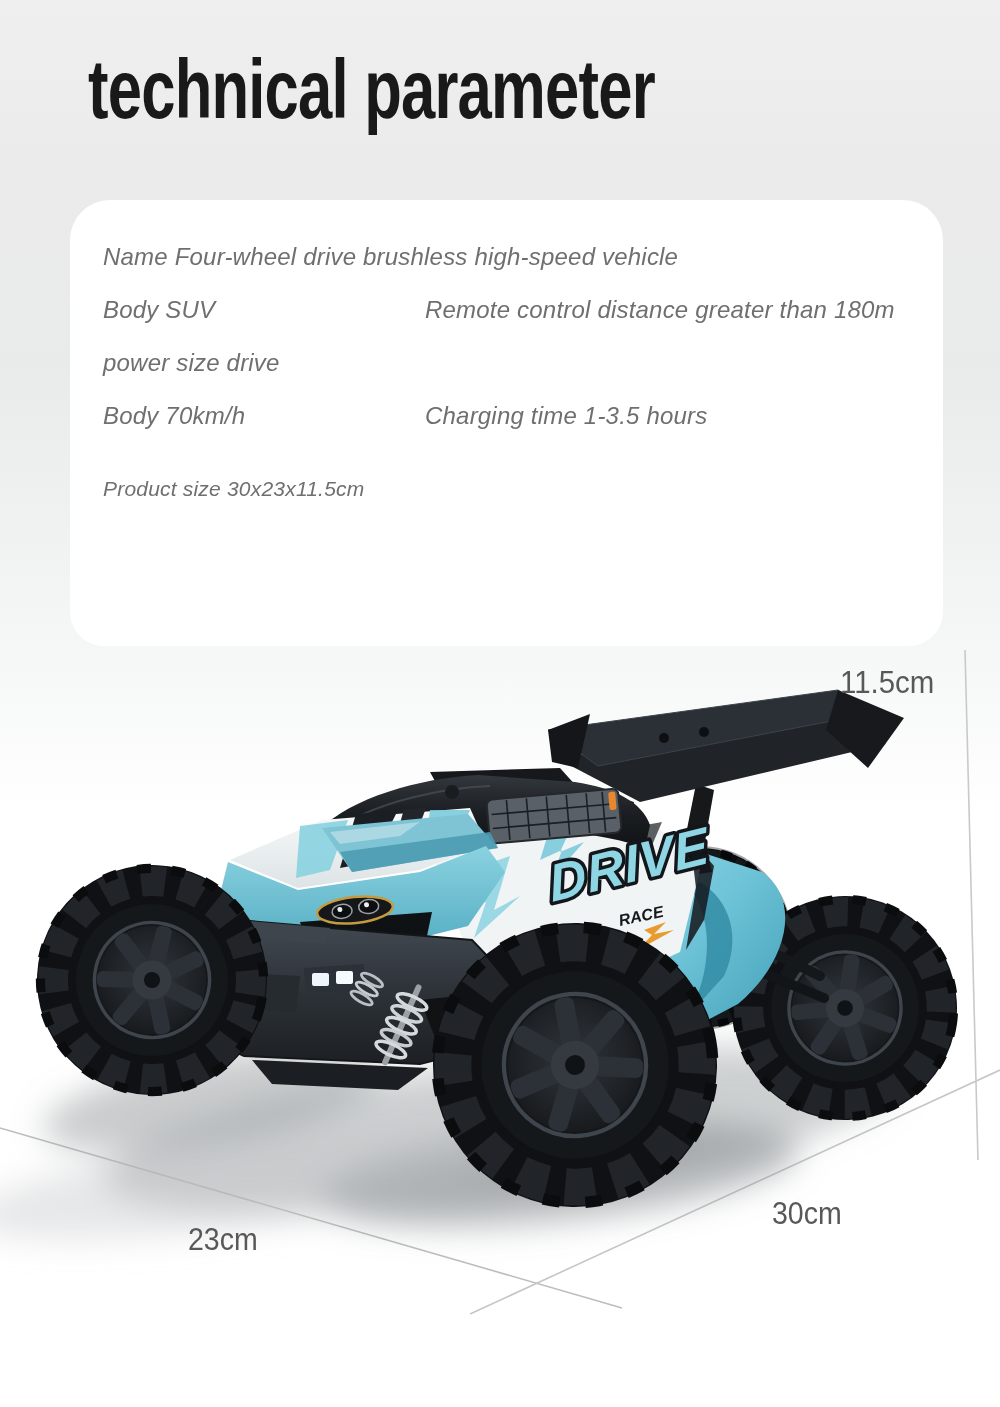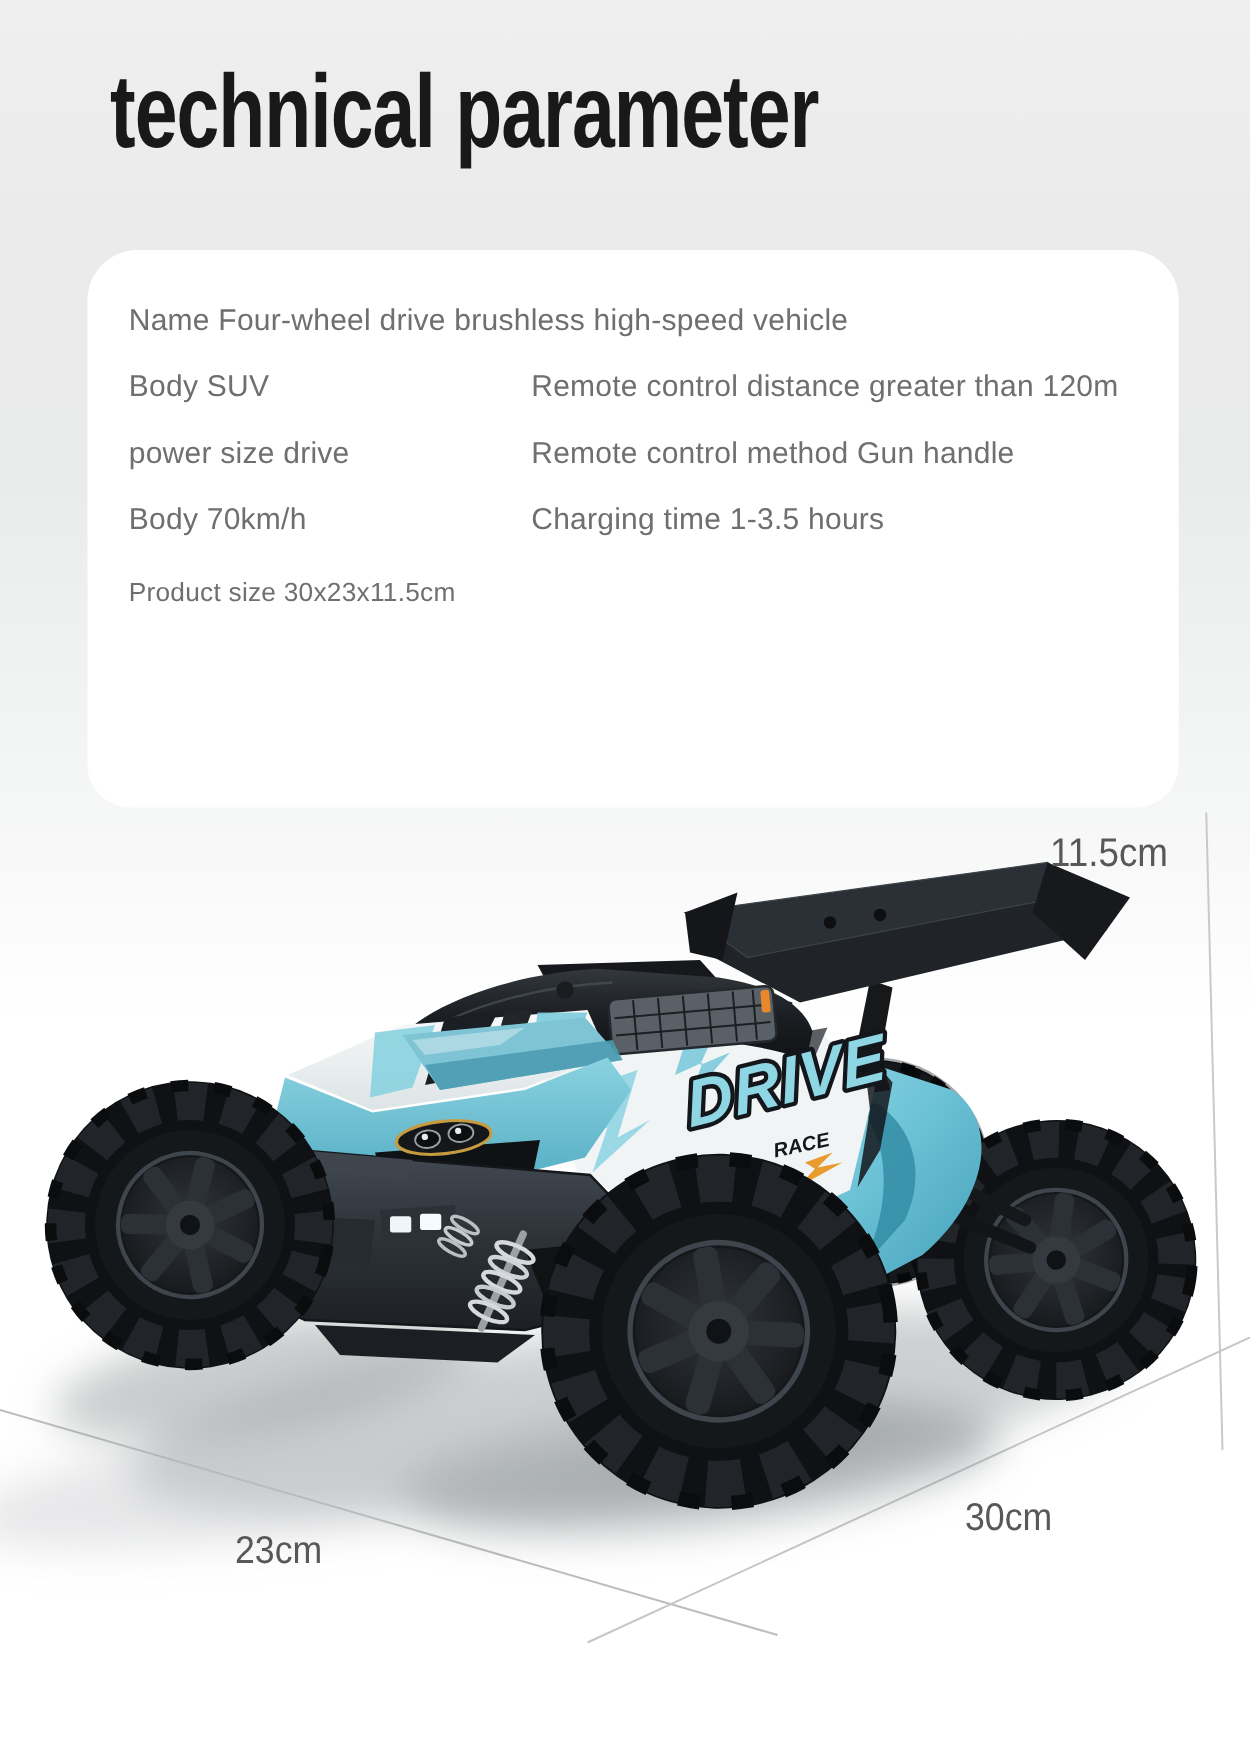--- a/index.html
+++ b/index.html
@@ -12,22 +12,22 @@
     position:absolute;left:88px;top:46px;
     font-size:77px;font-weight:700;color:#191919;line-height:1.04;
     letter-spacing:-1px;white-space:nowrap;
     transform:scale(0.80,1.08);transform-origin:left top;
   }
   .spec-card{
     position:absolute;left:70px;top:200px;width:873px;height:446px;
     background:#ffffff;border-radius:40px 40px 34px 34px;
   }
   .spec-list{padding:30px 0 0 33px;}
-  .spec-row{position:relative;height:53px;display:flex;align-items:center;}
-  .spec-row.last{margin-top:6px;}
+  .spec-row{position:relative;height:53px;display:flex;align-items:center;font-style:italic;}
+  .spec-row.last{margin-top:6px;align-items:flex-end;}
   .spec-text{font-size:24px;color:#6f6f6f;letter-spacing:0.2px;white-space:nowrap;}
   .spec-text.small{font-size:21px;}
   .spec-right{position:absolute;left:322px;top:50%;transform:translateY(-50%);}
   .photo{position:absolute;left:0;top:620px;width:1000px;height:720px;}
   .photo svg{display:block;}
   .dim-label{
     position:absolute;color:#585858;white-space:nowrap;
     transform:scaleX(0.92);transform-origin:left top;letter-spacing:0px;
   }
   .dim-h{left:840px;top:664px;font-size:32px;}
@@ -39,25 +39,24 @@
 
 <div class="title">technical parameter</div>
 
 <div class="spec-card">
   <div class="spec-list">
     <div class="spec-row">
       <span class="spec-text">Name Four-wheel drive brushless high-speed vehicle</span>
     </div>
     <div class="spec-row">
       <span class="spec-text">Body SUV</span>
-      <span class="spec-text spec-right">Remote control distance greater than 120m</span>
+      <span class="spec-text spec-right">Remote control distance greater than 180m</span>
     </div>
     <div class="spec-row">
       <span class="spec-text">power size drive</span>
-      <span class="spec-text spec-right">Remote control method Gun handle</span>
     </div>
     <div class="spec-row">
       <span class="spec-text">Body 70km/h</span>
       <span class="spec-text spec-right">Charging time 1-3.5 hours</span>
     </div>
     <div class="spec-row last">
       <span class="spec-text small">Product size 30x23x11.5cm</span>
     </div>
   </div>
 </div>

